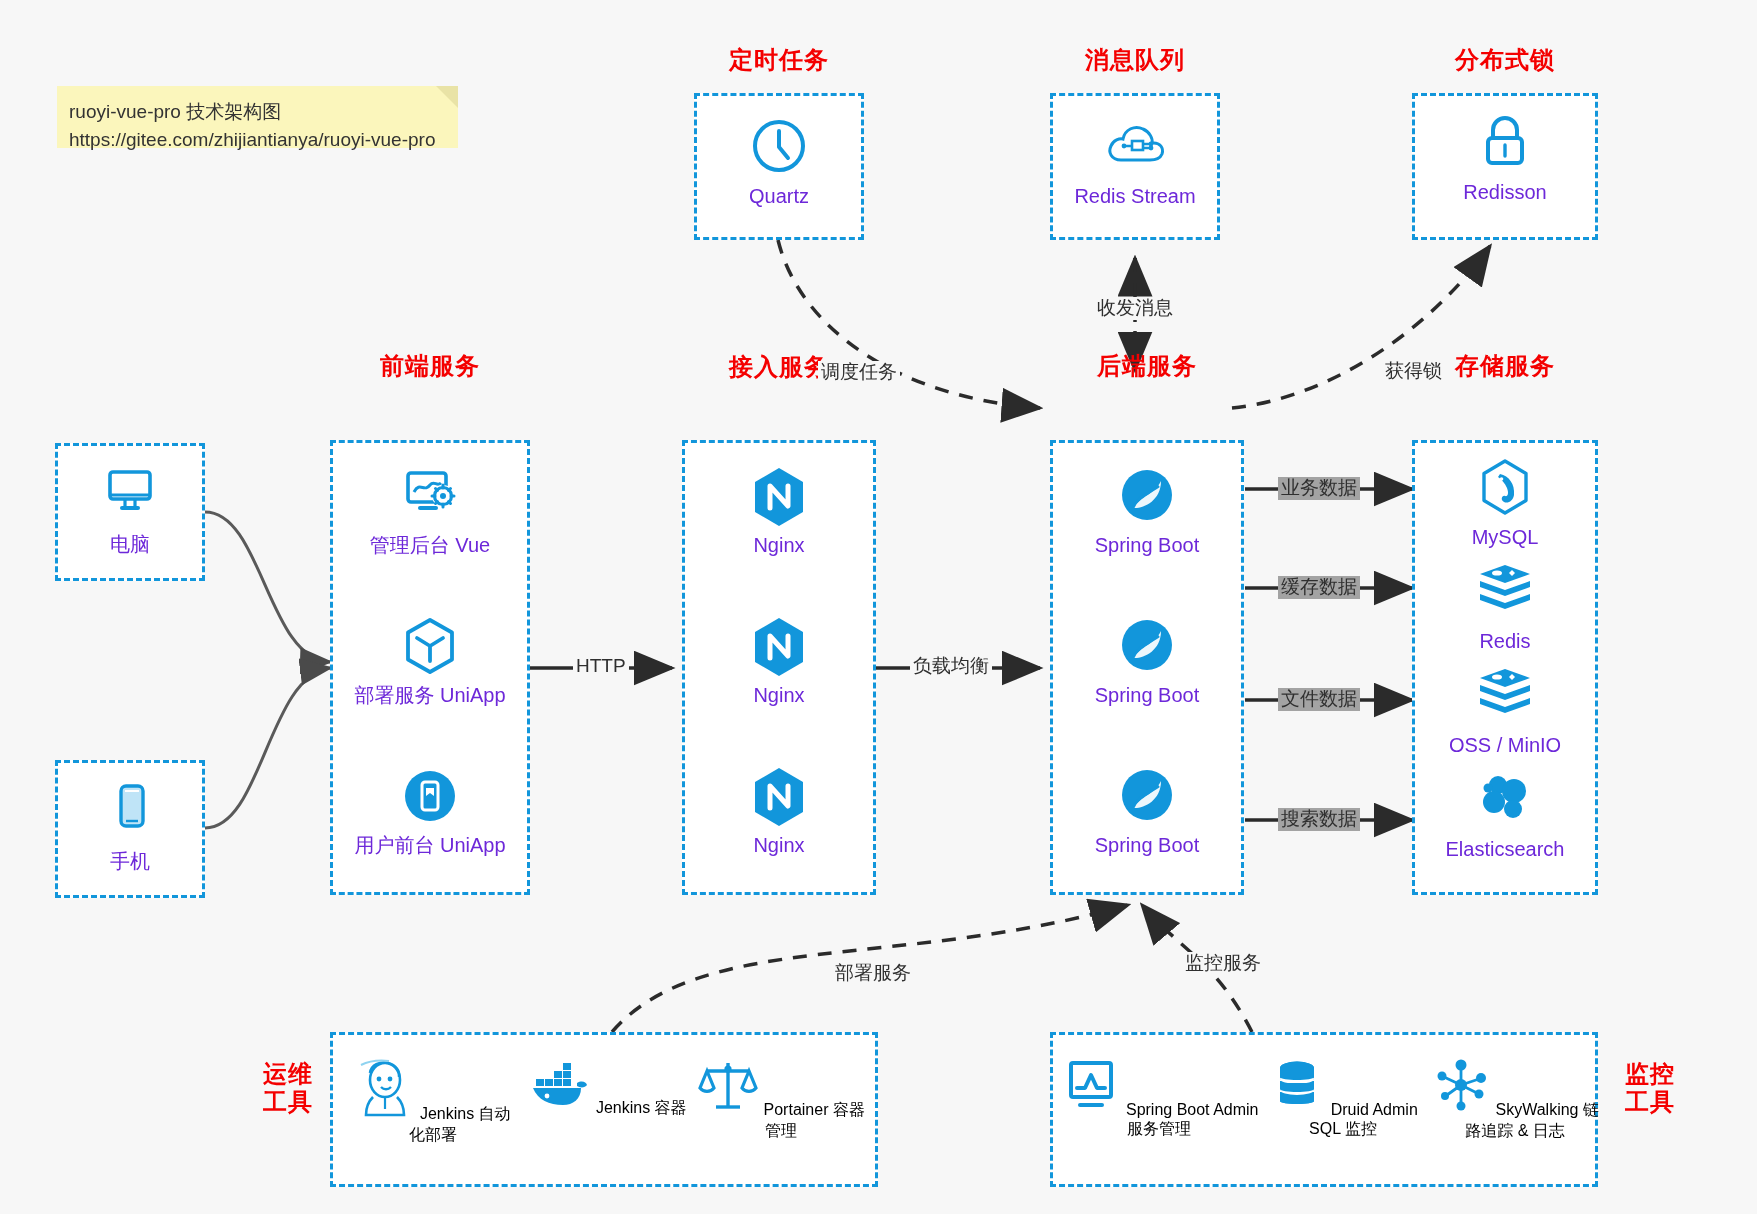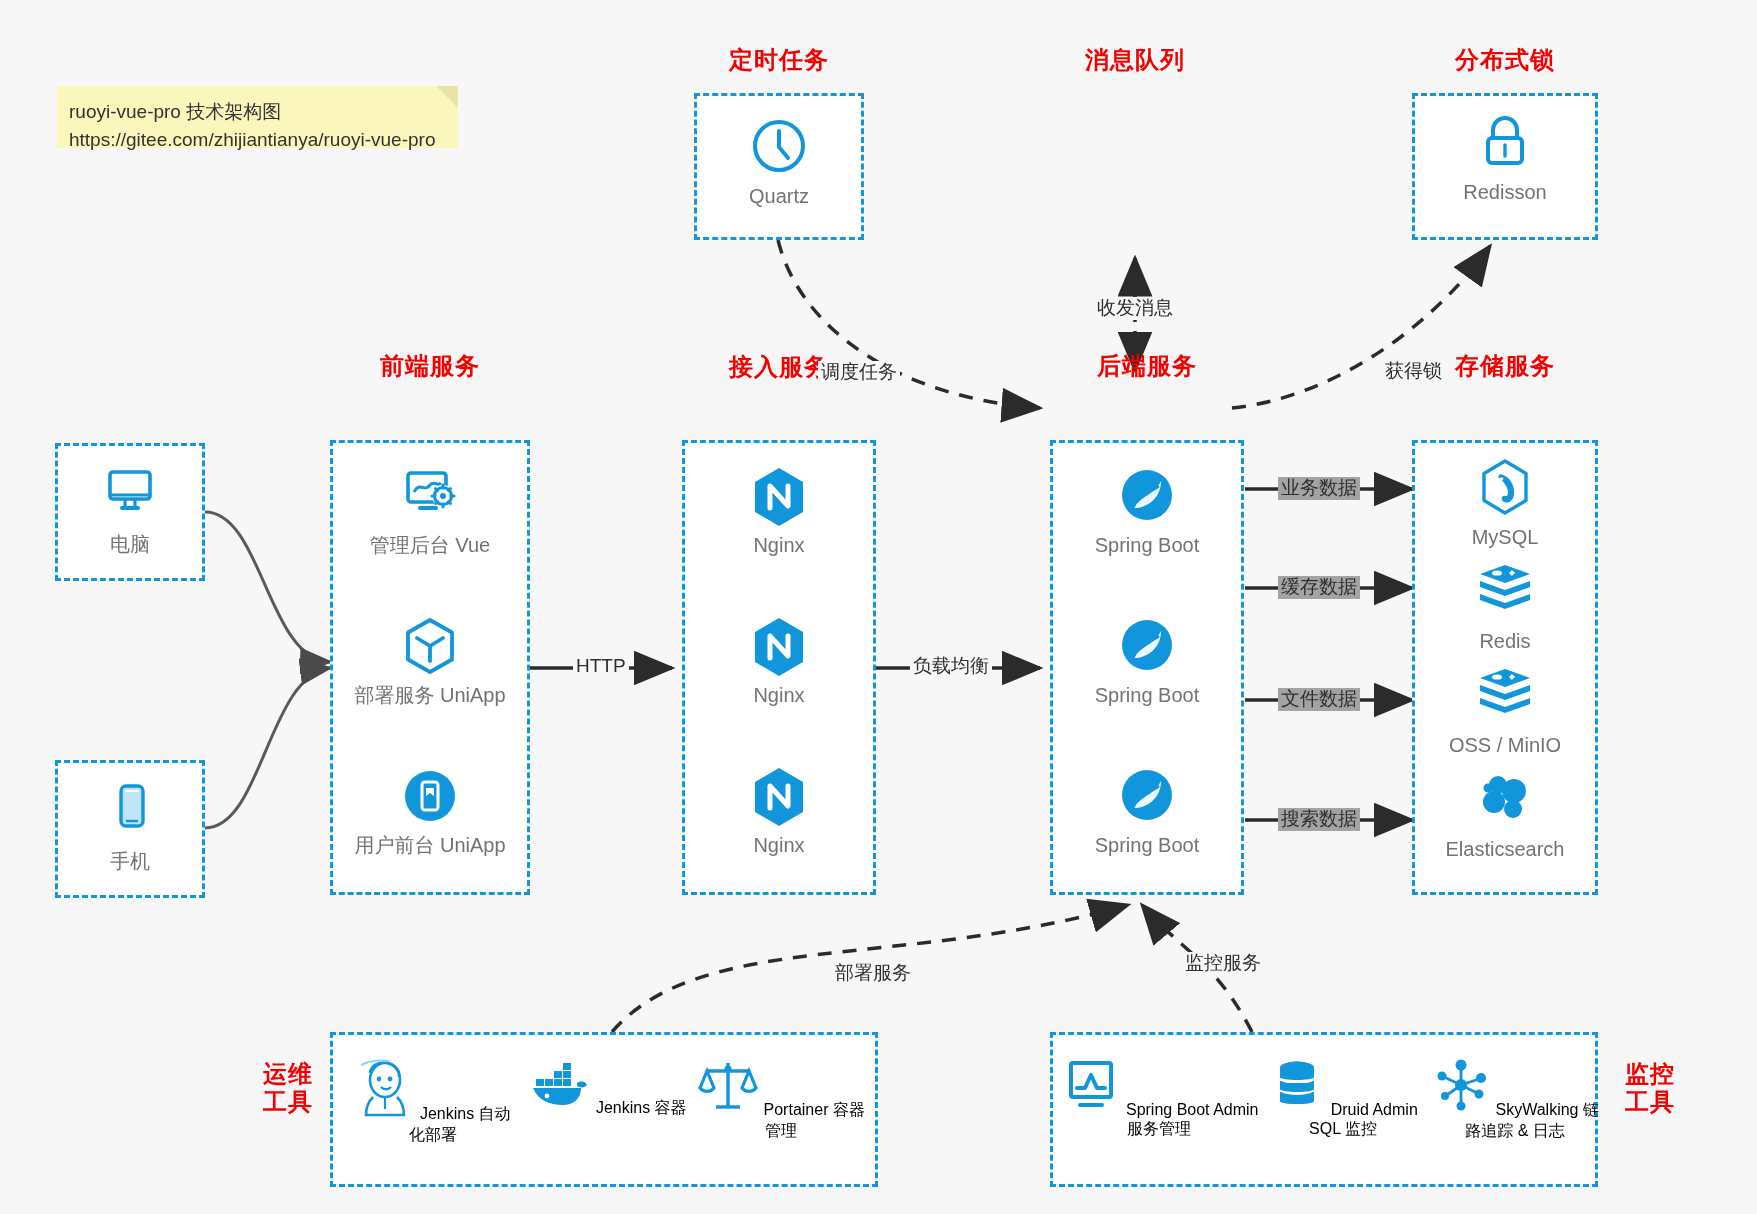--- a/index.html
+++ b/index.html
@@ -44,21 +44,21 @@
   }
   .node .ico{
     display:block;
     margin:0 auto 6px auto;
     height:62px;
     line-height:0;
   }
   .node .lbl{
     display:block;
     font-size:20px;
-    color:#737373;
+    color:#6d28d9;
     line-height:1.25;
     white-space:nowrap;
   }
   .hnode{
     position:absolute;
     text-align:center;
     top:22px;
   }
 
   
@@ -147,20 +147,36 @@
         <svg width="60" height="60" viewBox="0 0 60 60">
           <circle cx="30" cy="30" r="24" fill="none" stroke="#1296db" stroke-width="4"></circle>
           <path d="M30,15 L30,31 L39,42" fill="none" stroke="#1296db" stroke-width="4" stroke-linecap="round" stroke-linejoin="round"></path>
         </svg>
       </span>
       <span class="lbl">Quartz</span>
     </div>
   </div>
 
   <div class="grouptitle" style="left:1050px;top:44px;width:170px;">消息队列</div>
+  <div class="group" style="left:1050px;top:93px;width:170px;height:147px;">
+    <div class="node" style="top:20px;">
+      <span class="ico">
+        <svg width="64" height="58" viewBox="0 0 64 58">
+          <path d="M18,44 C8,44 5,36 8,30 C10,24 17,22 20,23 C22,13 32,9 40,13 C47,16 50,23 49,27
+                   C57,26 61,32 59,38 C57,43 52,44 47,44 Z" fill="none" stroke="#1296db" stroke-width="3"></path>
+          <rect x="29" y="25" width="11" height="9" fill="none" stroke="#1296db" stroke-width="2.6"></rect>
+          <path d="M23,30 L29,30 M40,28 L47,28 M40,32 L47,32" stroke="#1296db" stroke-width="2.6" fill="none"></path>
+          <circle cx="21" cy="30" r="2.4" fill="#1296db"></circle>
+          <circle cx="48" cy="28" r="2.4" fill="#1296db"></circle>
+          <circle cx="48" cy="32" r="2.4" fill="#1296db"></circle>
+        </svg>
+      </span>
+      <span class="lbl">Redis Stream</span>
+    </div>
+  </div>
 
   <div class="grouptitle" style="left:1412px;top:44px;width:186px;">分布式锁</div>
   <div class="group" style="left:1412px;top:93px;width:186px;height:147px;">
     <div class="node" style="top:16px;">
       <span class="ico">
         <svg width="56" height="58" viewBox="0 0 56 58">
           <path d="M16,26 L16,18 A12,12 0 0 1 40,18 L40,26" fill="none" stroke="#1296db" stroke-width="4"></path>
           <rect x="11" y="26" width="34" height="25" rx="4" fill="none" stroke="#1296db" stroke-width="4"></rect>
           <path d="M28,33 L28,44" stroke="#1296db" stroke-width="3.4" stroke-linecap="round"></path>
         </svg>

